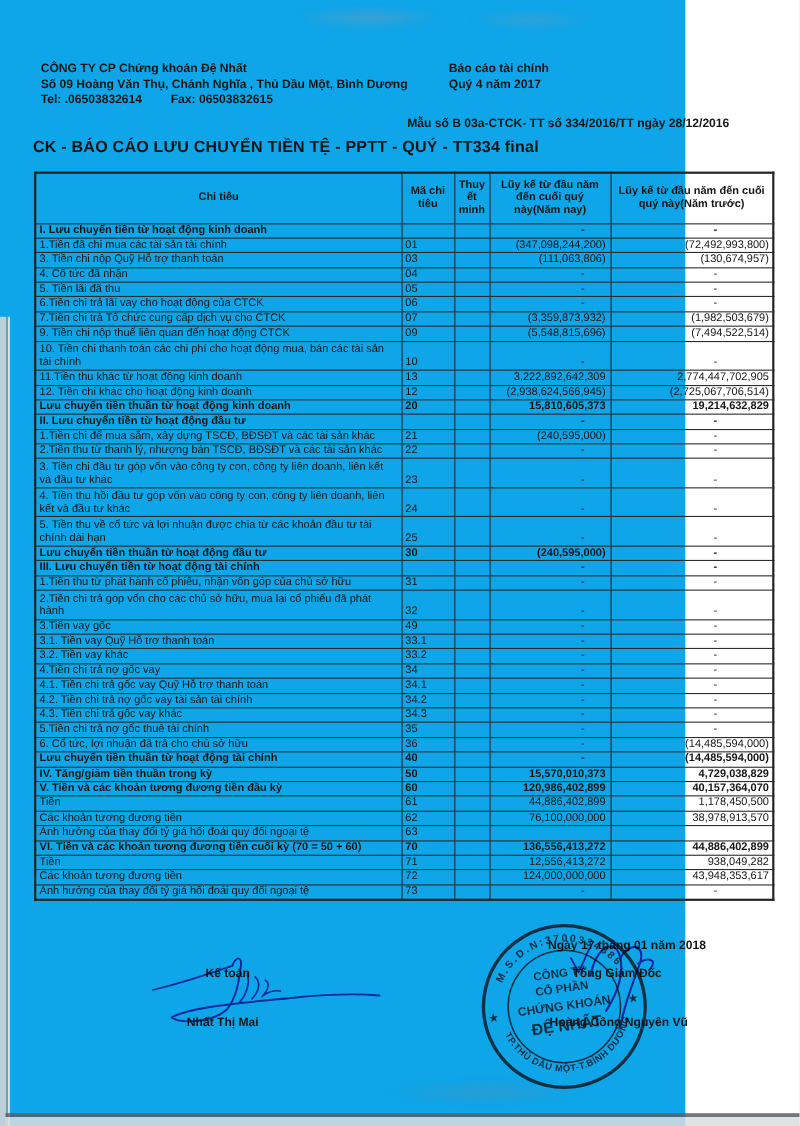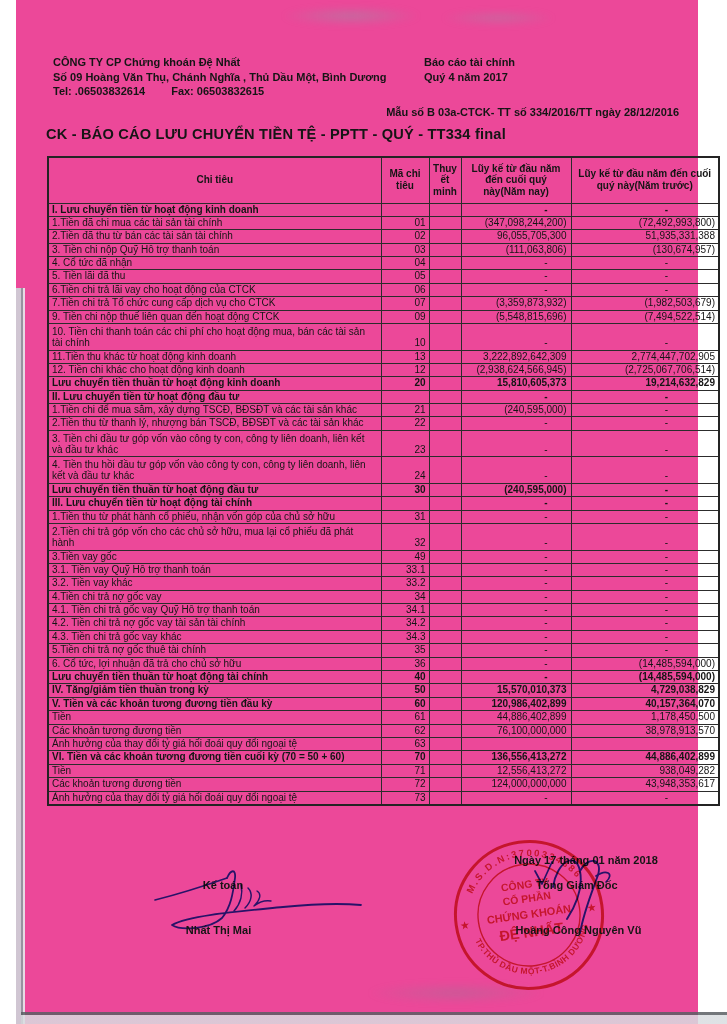--- a/index.html
+++ b/index.html
@@ -1,18 +1,18 @@
 <!DOCTYPE html>
 <html><head>
 <meta charset="utf-8">
 <style>
   * { box-sizing: border-box; margin: 0; padding: 0; }
   html,body { width:727px; height:1024px; }
   body { font-family:"Liberation Sans","DejaVu Sans",sans-serif; background:#ffffff; position:relative; overflow:hidden; color:#151515; }
-  .page { position:absolute; left:16px; top:0; width:682px; height:1024px; background:#ec4899; }
+  .page { position:absolute; left:0; top:0; width:623px; height:1024px; background:#0ea5e9; }
 
   
   .smudge { position:absolute; border-radius:50%; filter:blur(3px); pointer-events:none; }
   .s1 { left:265px; top:6px;  width:140px; height:20px; background:radial-gradient(ellipse, rgba(140,155,170,.40), rgba(140,155,170,0) 70%); }
   .s2 { left:425px; top:10px; width:115px; height:16px; background:radial-gradient(ellipse, rgba(140,155,170,.32), rgba(140,155,170,0) 70%); }
   .s3 { left:350px; top:982px; width:180px; height:22px; background:radial-gradient(ellipse, rgba(120,135,150,.28), rgba(120,135,150,0) 70%); }
   .edge-left   { position:absolute; left:0; top:288px; width:9px; height:736px; background:linear-gradient(to right,#cdd4d9 0 5px,#8f9aa0 5px 7px,#e8ebed 7px 9px); opacity:.9; }
   .edge-bottom { position:absolute; left:5px; top:1012px; width:722px; height:12px; background:linear-gradient(to bottom,#5a5f63 0 3px,#d9dde0 3px 12px); opacity:.85; }
 
   
@@ -23,21 +23,21 @@
   .doc-title { position:absolute; left:30px; top:126px; width:600px; font-size:14.6px; font-weight:bold; letter-spacing:.2px; }
 
   
   table.cf { position:absolute; left:31px; top:156px; width:671px; border-collapse:collapse; table-layout:fixed; border:2px solid #242424; }
   table.cf th, table.cf td { border:1px solid #2c2c2c; overflow:hidden; }
   table.cf th { font-size:10px; font-weight:bold; text-align:center; vertical-align:middle; height:46px; padding:1px 2px; line-height:1.18; overflow-wrap:anywhere; }
   table.cf td { font-size:10px; vertical-align:bottom; height:12.5px; line-height:1.14; padding:0 3px 1px 3px; }
   table.cf tr.tall td { height:26.5px; }
   table.cf tr.b td { font-weight:bold; }
   td.label { text-align:left; padding-left:3px; }
-  td.code  { text-align:right; padding-left:3px; }
+  td.code  { text-align:left; padding-left:3px; }
   td.val   { text-align:right; white-space:nowrap; }
   td.cur.num  { padding-right:4px; }
   td.cur.dash { padding-right:23px; }
   td.pri.num  { }
   td.pri.dash { padding-right:50px; }
 
   
   .sign-date { position:absolute; left:440px; top:854px; width:260px; text-align:center; font-size:11px; font-weight:bold; }
   .sign-title { position:absolute; top:879px; font-size:11px; font-weight:bold; text-align:center; }
   .sign-title.left  { left:157px; width:100px; }
@@ -106,27 +106,20 @@
           <td class="val pri dash">-</td>
         </tr>
         <tr class="">
           <td class="label">1.Tiền đã chi mua các tài sản tài chính</td>
           <td class="code">01</td>
           <td class="note"></td>
           <td class="val cur num">(347,098,244,200)</td>
           <td class="val pri num">(72,492,993,800)</td>
         </tr>
         <tr class="">
-          <td class="label">2.Tiền đã thu từ bán các tài sản tài chính</td>
-          <td class="code">02</td>
-          <td class="note"></td>
-          <td class="val cur num">96,055,705,300</td>
-          <td class="val pri num">51,935,331,388</td>
-        </tr>
-        <tr class="">
           <td class="label">3. Tiền chi nộp Quỹ Hỗ trợ thanh toán</td>
           <td class="code">03</td>
           <td class="note"></td>
           <td class="val cur num">(111,063,806)</td>
           <td class="val pri num">(130,674,957)</td>
         </tr>
         <tr class="">
           <td class="label">4. Cổ tức đã nhận</td>
           <td class="code">04</td>
           <td class="note"></td>
@@ -213,20 +206,27 @@
         <tr class="tall">
           <td class="label">3. Tiền chi đầu tư góp vốn vào công ty con, công ty liên doanh, liên kết và đầu tư khác</td>
           <td class="code">23</td>
           <td class="note"></td>
           <td class="val cur dash">-</td>
           <td class="val pri dash">-</td>
         </tr>
         <tr class="tall">
           <td class="label">4. Tiền thu hồi đầu tư góp vốn vào công ty con, công ty liên doanh, liên kết và đầu tư khác</td>
           <td class="code">24</td>
+          <td class="note"></td>
+          <td class="val cur dash">-</td>
+          <td class="val pri dash">-</td>
+        </tr>
+        <tr class="tall">
+          <td class="label">5. Tiền thu về cổ tức và lợi nhuận được chia từ các khoản đầu tư tài chính dài hạn</td>
+          <td class="code">25</td>
           <td class="note"></td>
           <td class="val cur dash">-</td>
           <td class="val pri dash">-</td>
         </tr>
         <tr class="b ">
           <td class="label">Lưu chuyển tiền thuần từ hoạt động đầu tư</td>
           <td class="code">30</td>
           <td class="note"></td>
           <td class="val cur num">(240,595,000)</td>
           <td class="val pri dash">-</td>

